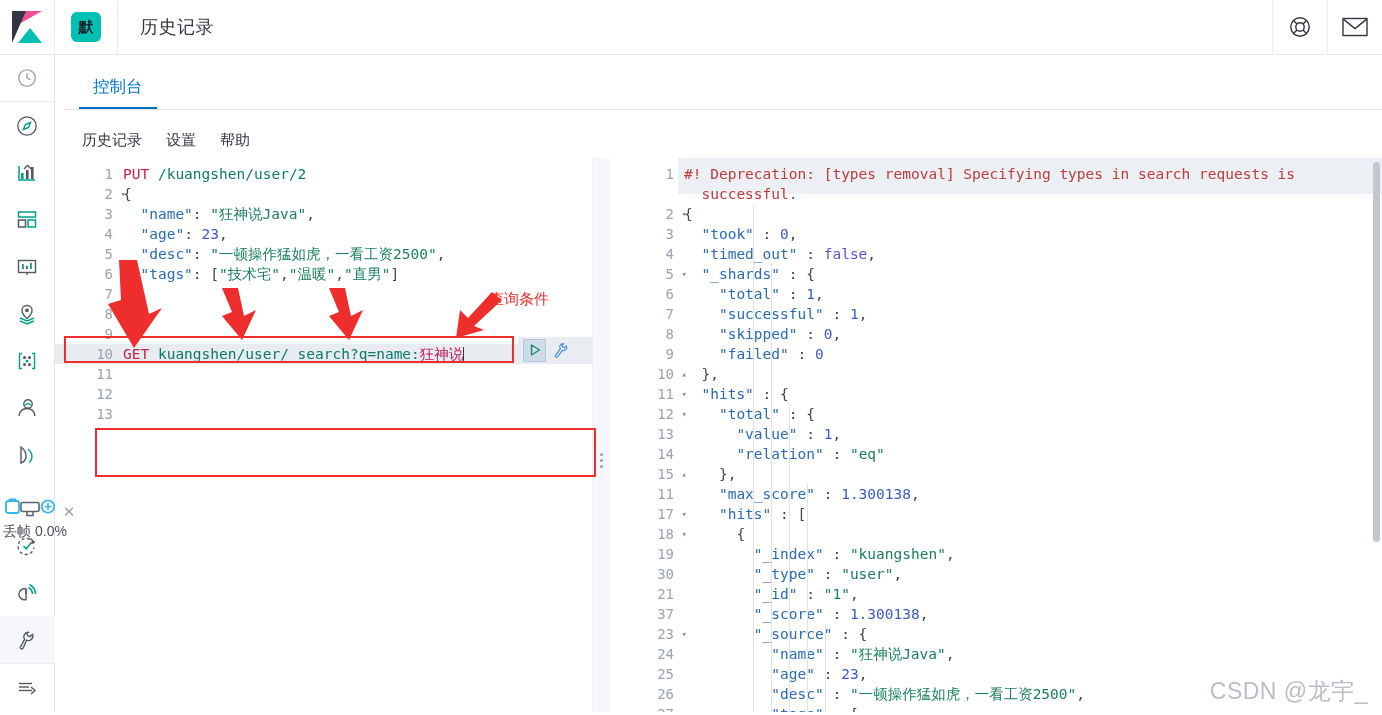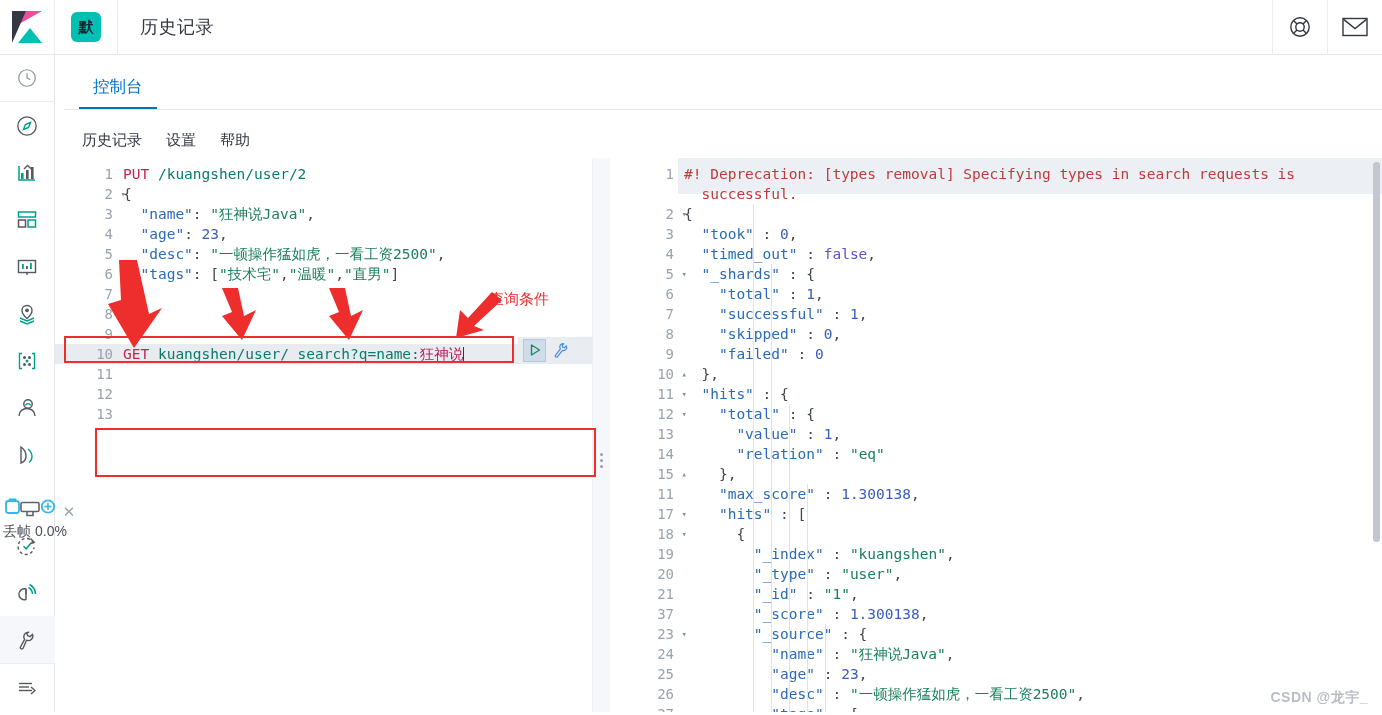--- a/index.html
+++ b/index.html
@@ -204,23 +204,22 @@
   .vscroll {
     position:absolute; right:2px; top:4px; width:7px; height:380px;
     background:#c3c7cf; border-radius:4px;
   }
   .pane-right-bg-top {
     position:absolute; left:0; top:0; width:100%; height:36px; background:#eceff3;
   }
 
   
   .watermark {
-    position:absolute; right:14px; bottom:8px; font-size:14px; color:#b9bec6;
+    position:absolute; right:14px; bottom:8px; font-size:23px; color:#b9bec6;
     letter-spacing:.5px;
-    font-weight:bold;
   }
   .bottom-strip {
     position:absolute; left:0; bottom:0; width:1382px; height:3px; background:#fff;
   }
   .top-hairline {
     position:absolute; left:0; top:0; width:1382px; height:2px; background:#e9f7f6;
   }
 </style>
 </head>
 <body>
@@ -436,21 +435,21 @@
           <div class="gline">10<span class="fold">▴</span></div>
           <div class="gline">11<span class="fold">▾</span></div>
           <div class="gline">12<span class="fold">▾</span></div>
           <div class="gline">13</div>
           <div class="gline">14</div>
           <div class="gline">15<span class="fold">▴</span></div>
           <div class="gline">11</div>
           <div class="gline">17<span class="fold">▾</span></div>
           <div class="gline">18<span class="fold">▾</span></div>
           <div class="gline">19</div>
-          <div class="gline">20</div>
+          <div class="gline">30</div>
           <div class="gline">21</div>
           <div class="gline">37</div>
           <div class="gline">23<span class="fold">▾</span></div>
           <div class="gline">24</div>
           <div class="gline">25</div>
           <div class="gline">26</div>
           <div class="gline">27</div>
         </div>
       <div class="codearea" id="res-code">
         <div class="indent-guides">

